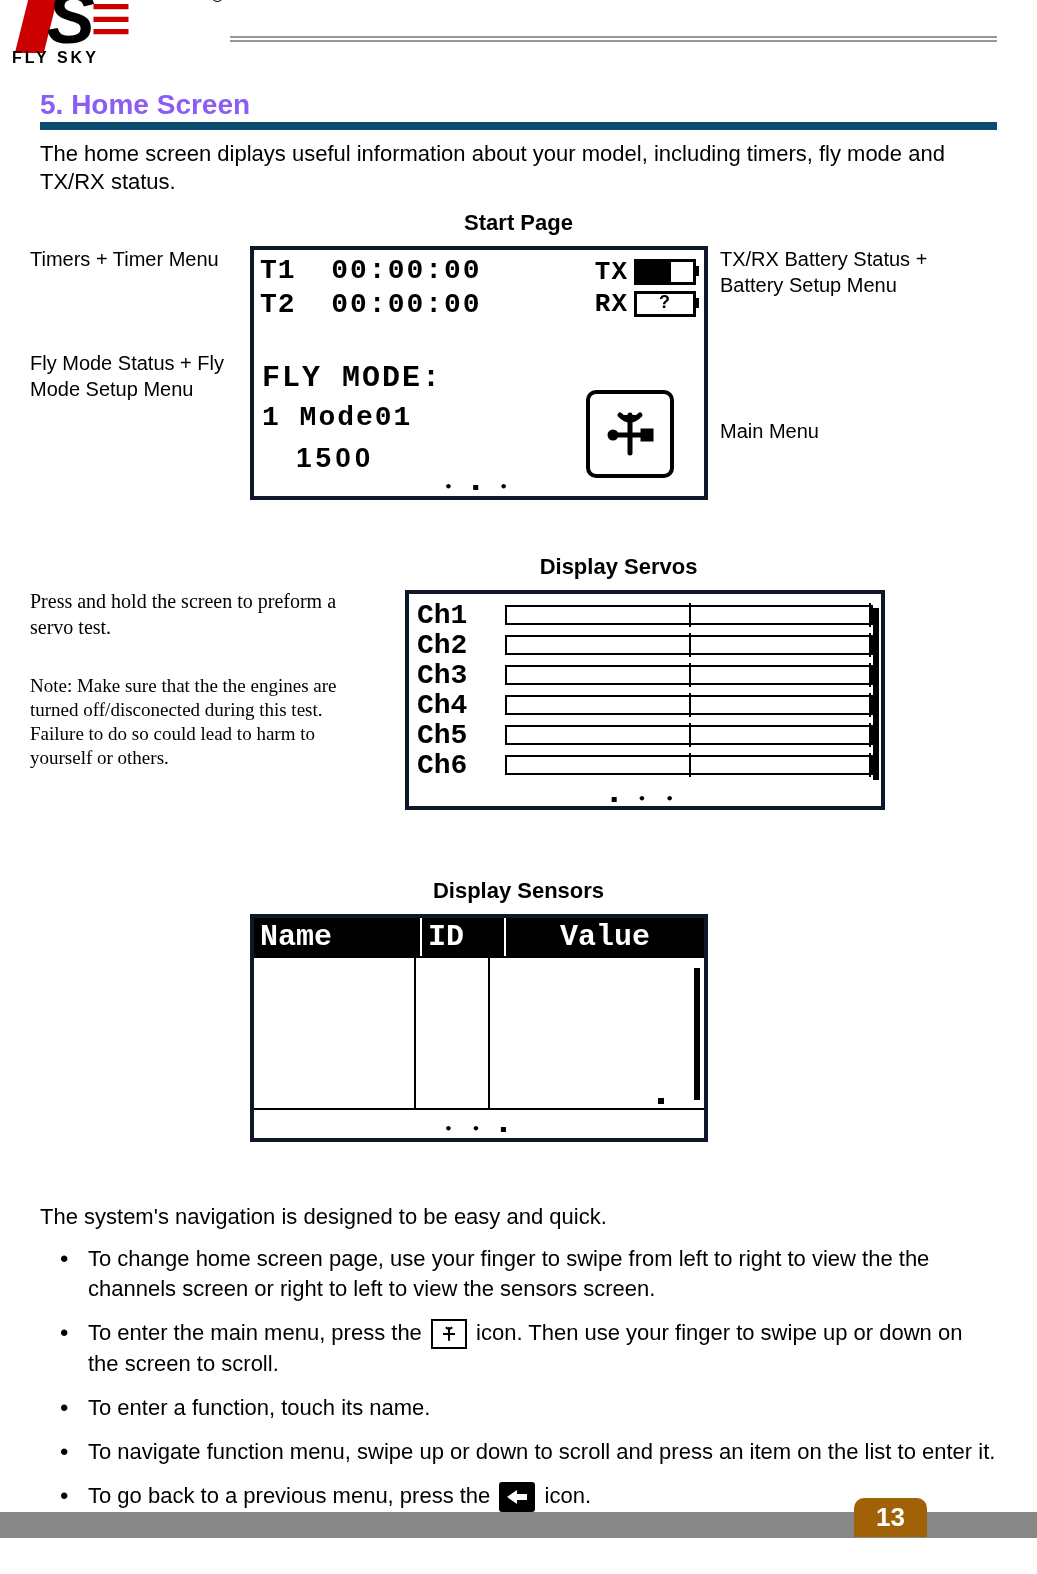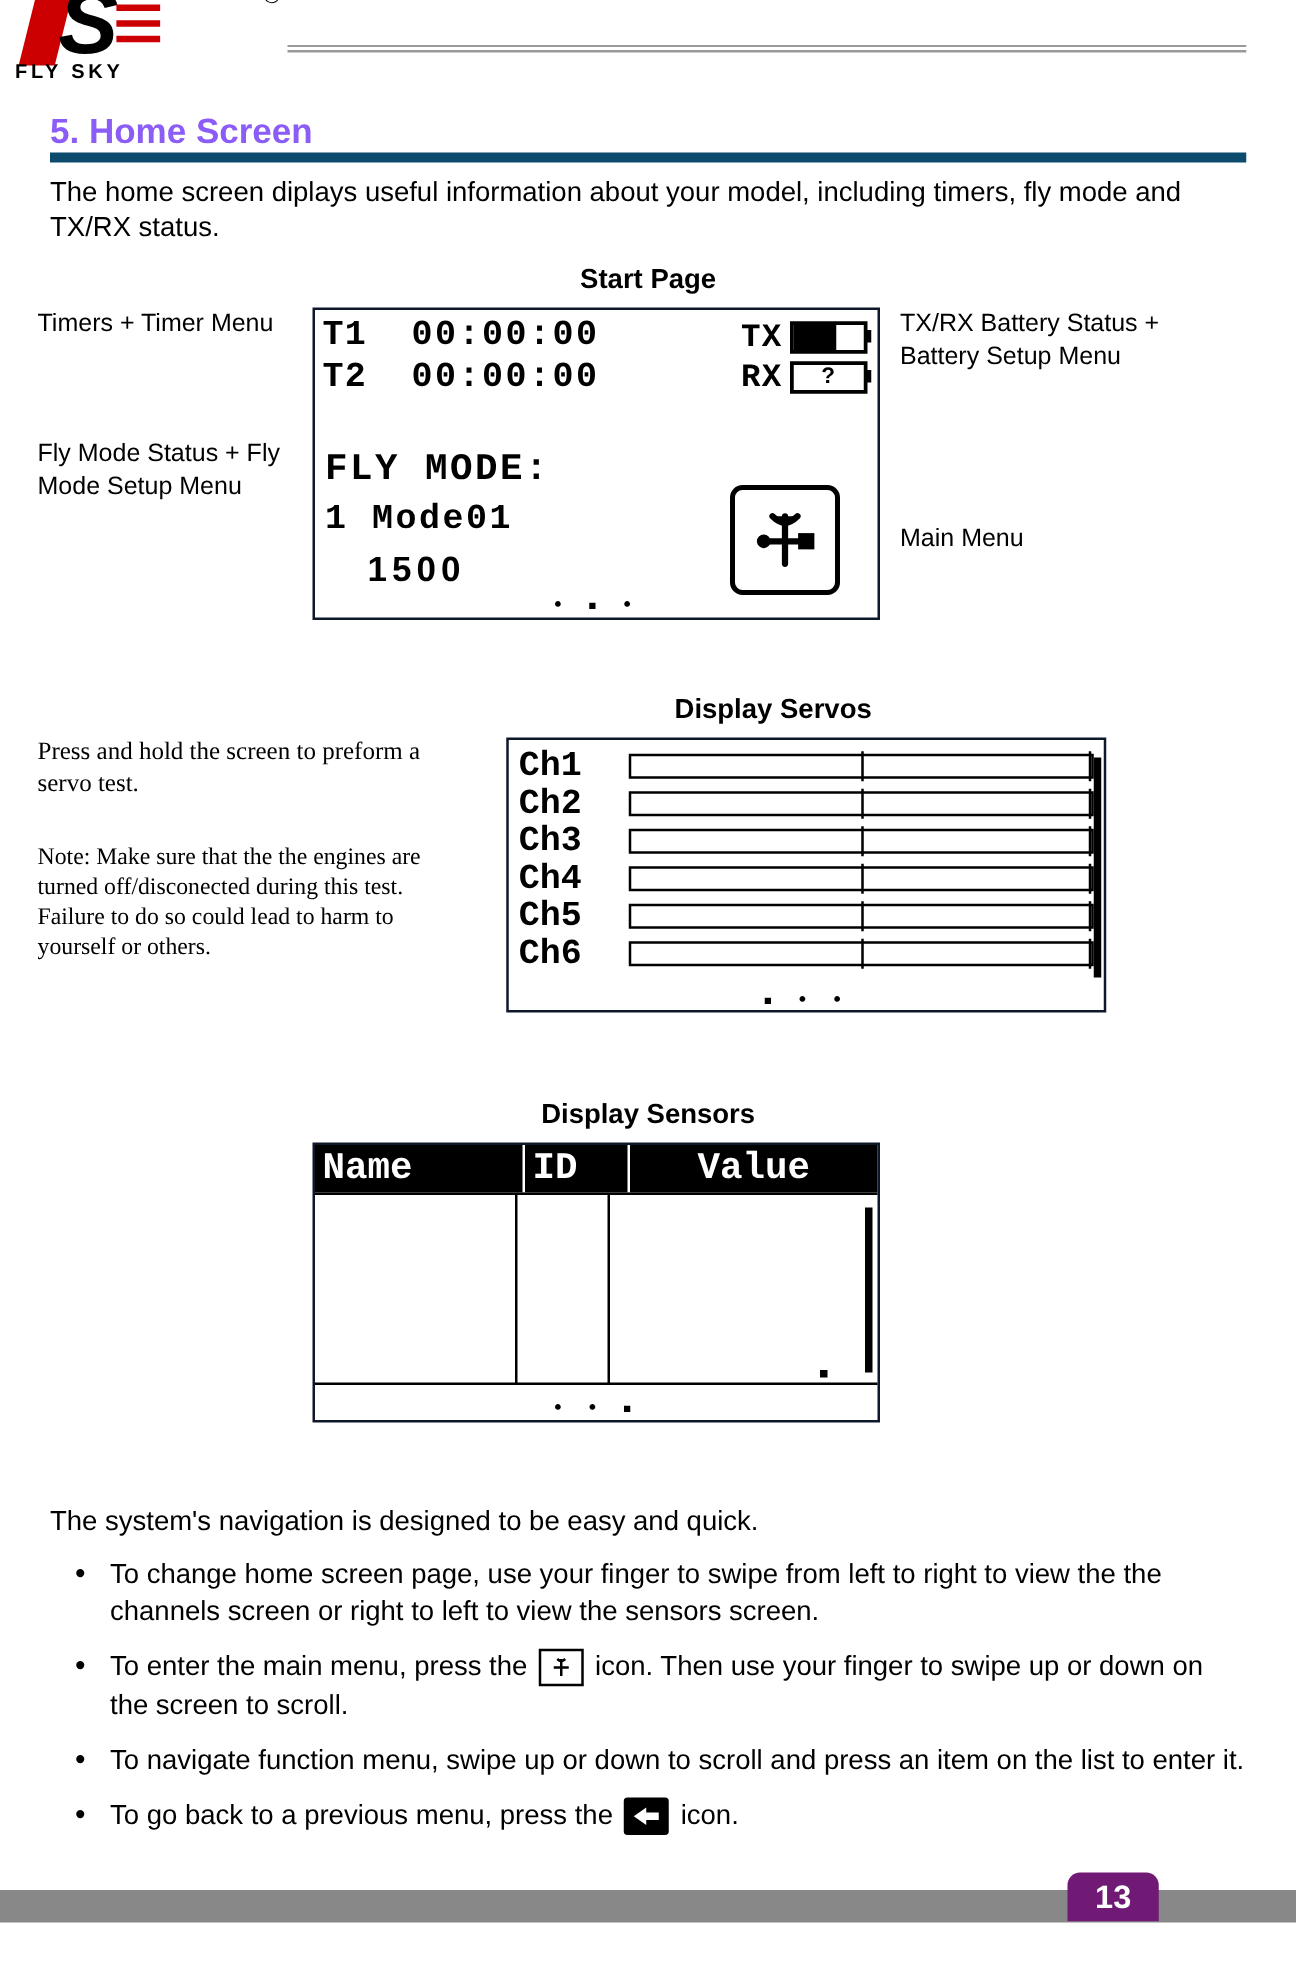--- a/index.html
+++ b/index.html
@@ -14,21 +14,21 @@
   .logo .reg{position:absolute;right:-12px;top:-4px;font-size:18px}
   
   h1{font:bold 28px/30px "Segoe UI",Arial;color:#8b5cf6;margin:0 0 6px;border-bottom:8px solid #0c4a6e;padding-bottom:2px}
   .intro{font-size:22px;line-height:28px;margin:10px 0 14px}
   
   .cap{font:bold 22px Arial;text-align:center;margin:8px 0 4px}
   
   .callout{font-size:20px;line-height:26px;position:absolute}
   .lcd-row{position:relative;margin-bottom:34px}
   
-  .lcd{border:2px solid #0f172a;background:#fff;display:inline-block}
+  .lcd{border:4px solid #0f172a;background:#fff;display:inline-block}
   .pix{font-family:"Courier New",monospace;font-weight:bold;color:#000;letter-spacing:1px}
   
   .start-wrap{position:relative;height:280px}
   .start-lcd{position:absolute;left:210px;top:6px;width:450px;height:246px}
   .timers{position:absolute;left:6px;top:4px;font-size:28px;line-height:34px}
   .timers .tv{font-family:"Courier New",monospace;font-weight:900;letter-spacing:2px}
   .txrow{position:absolute;right:8px;top:6px;font-size:26px;line-height:32px}
   .batt{display:inline-block;width:56px;height:20px;border:3px solid #000;vertical-align:middle;position:relative;margin-left:6px}
   .batt::after{content:"";position:absolute;right:-6px;top:4px;width:4px;height:10px;background:#000}
   .batt .fill{position:absolute;left:0;top:0;bottom:0;background:#000}
@@ -62,21 +62,21 @@
   .sens-body .hline{position:absolute;left:0;right:0;bottom:0;height:2px;background:#000}
   
   .bottom{font-size:22px;line-height:30px;margin-top:30px}
   ul.bul{list-style:none;padding-left:20px;margin:12px 0}
   ul.bul>li{position:relative;padding-left:28px;margin-bottom:14px}
   ul.bul>li::before{content:"•";position:absolute;left:0;top:0;font-size:24px}
   .inline-icon{display:inline-flex;width:32px;height:26px;border:2px solid #000;vertical-align:middle;align-items:center;justify-content:center;margin:0 3px}
   .inline-icon.back{background:#000;color:#fff;border-radius:3px}
   
   .pagenum{position:absolute;left:0;right:0;bottom:36px;height:26px;background:#888}
-  .pagenum .tab{position:absolute;right:110px;top:-14px;background:#701a75;color:#fff;font:bold 26px Arial;padding:4px 22px;border-radius:10px 10px 0 0}
+  .pagenum .tab{position:absolute;right:110px;top:-14px;background:#a16207;color:#fff;font:bold 26px Arial;padding:4px 22px;border-radius:10px 10px 0 0}
 </style>
 </head>
 <body>
 
 <div class="page">
 
   <div class="logo-block">
     <div class="hrule"></div>
     <div class="logo">
       <div class="reg">®</div>
@@ -191,20 +191,21 @@
       <li>
         <span>To enter the main menu, press the </span><span class="inline-icon">
             <svg width="20" height="20" viewBox="0 0 50 50">
               <g stroke="#000" stroke-width="5" fill="none">
                 <path d="M25 8 L25 42 M25 25 L10 25 M25 25 L40 25"></path>
                 <path d="M17 8 Q25 16 33 8"></path>
               </g>
             </svg>
           </span><span> icon. Then use your finger to swipe up or down on the screen to scroll.</span>
       </li>
+      <li>To enter a function, touch its name.</li>
       <li>To navigate function menu, swipe up or down to scroll and press an item on the list to enter it.</li>
       <li>
         <span>To go back to a previous menu, press the </span><span class="inline-icon back">
             <svg width="24" height="18" viewBox="0 0 24 18">
               <path d="M2 9 L12 2 L12 6 L22 6 L22 12 L12 12 L12 16 Z" fill="#fff"></path>
             </svg>
           </span><span> icon.</span>
       </li>
     </ul>
   </div>

